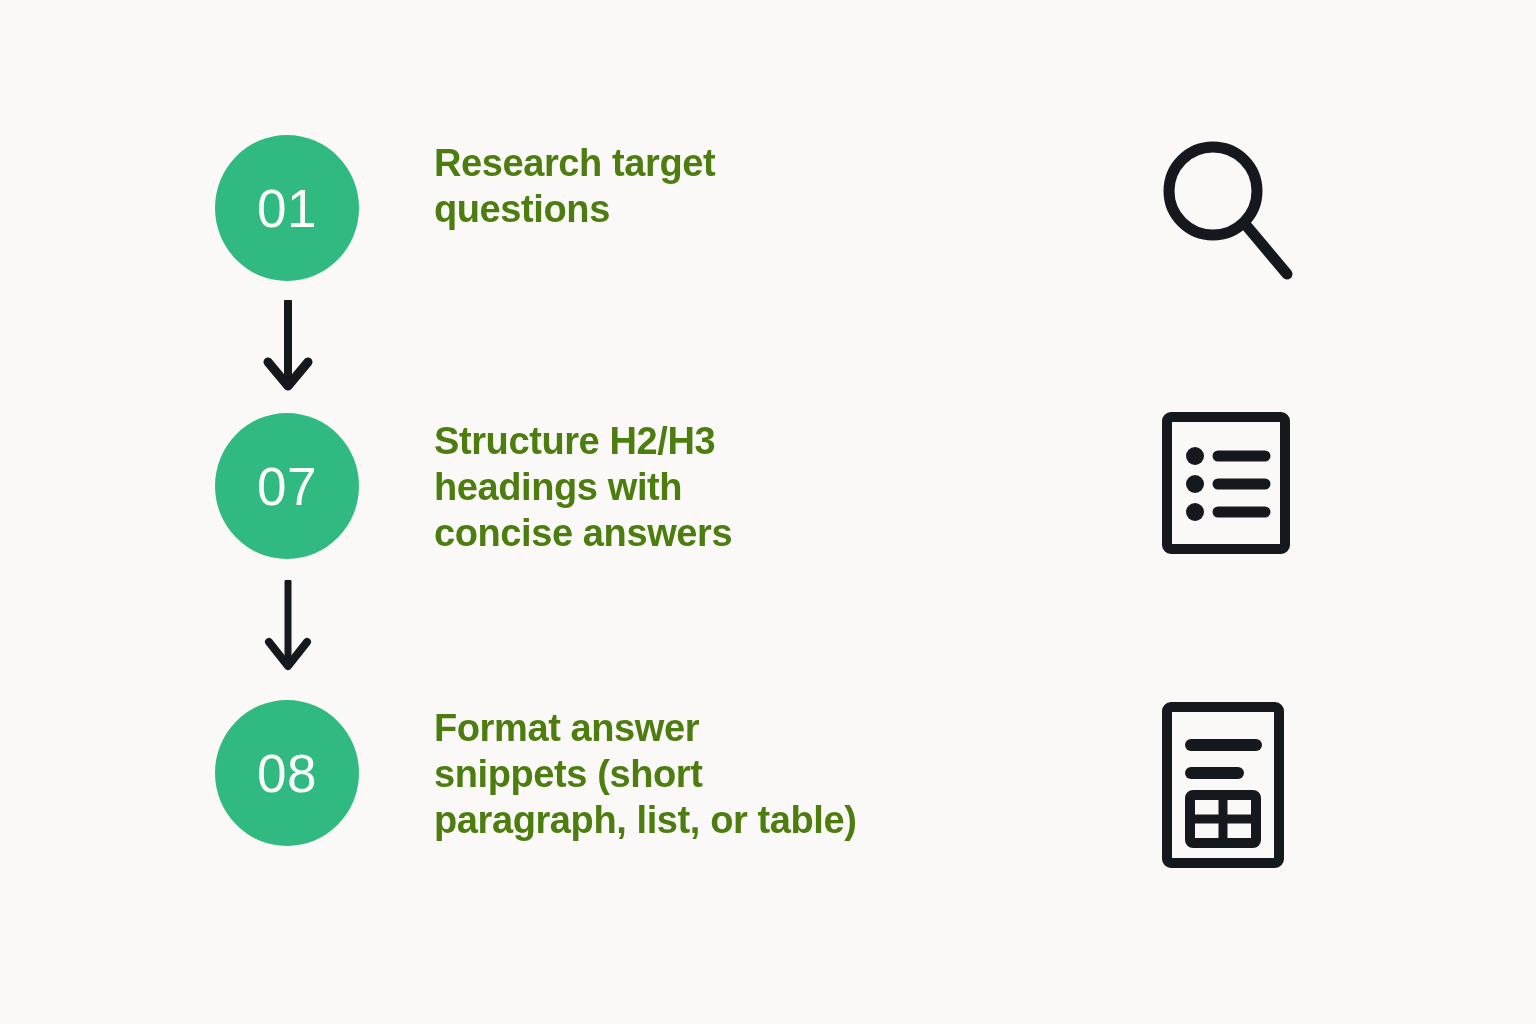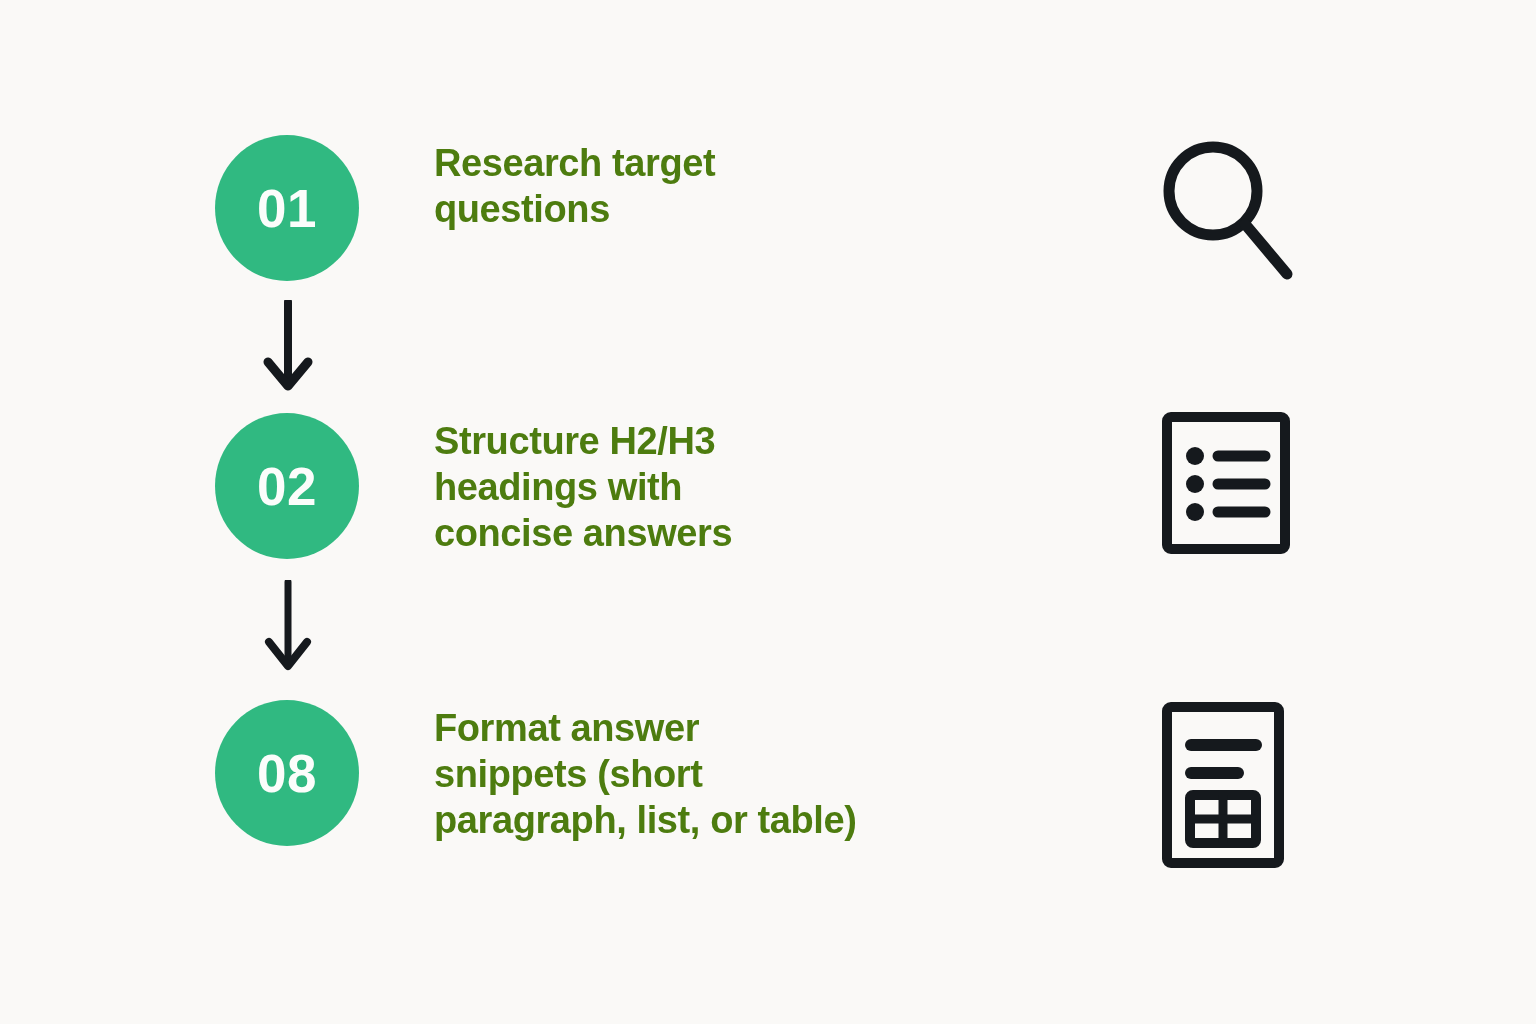--- a/index.html
+++ b/index.html
@@ -42,21 +42,21 @@
     background: #30b981;
     display: flex;
     align-items: center;
     justify-content: center;
     left: 215px;
     top: 0;
   }
   .badge-num {
     color: #fbfdfb;
     font-size: 53px;
-    font-weight: 700;
+    font-weight: 400;
     letter-spacing: 0.5px;
     line-height: 1;
     font-family: "Liberation Sans", sans-serif;
   }
 
   
   .label {
     position: absolute;
     left: 434px;
     top: 6px;
@@ -104,21 +104,21 @@
   <div class="connector" id="connector-1">
     <svg width="52" height="94" viewBox="0 0 52 94">
       <line x1="26" y1="2" x2="26" y2="78" stroke="#15191d" stroke-width="8" stroke-linecap="round"></line>
       <path d="M 6 62 L 26 86 L 46 62" fill="none" stroke="#15191d" stroke-width="9" stroke-linecap="round" stroke-linejoin="round"></path>
     </svg>
   </div>
 
   <div class="step" id="step-2">
 
     <div class="badge">
-      <span class="badge-num">02</span>
+      <span class="badge-num">07</span>
     </div>
 
     <div class="label">Structure H2/H3
 headings with
 concise answers</div>
   </div>
 
   <div class="connector" id="connector-2">
     <svg width="52" height="94" viewBox="0 0 52 94">
       <line x1="26" y1="2" x2="26" y2="78" stroke="#15191d" stroke-width="7" stroke-linecap="round"></line>

